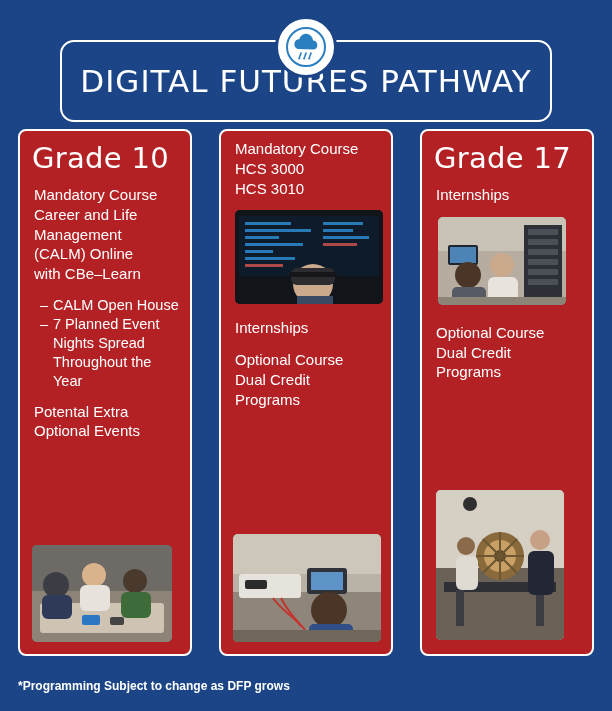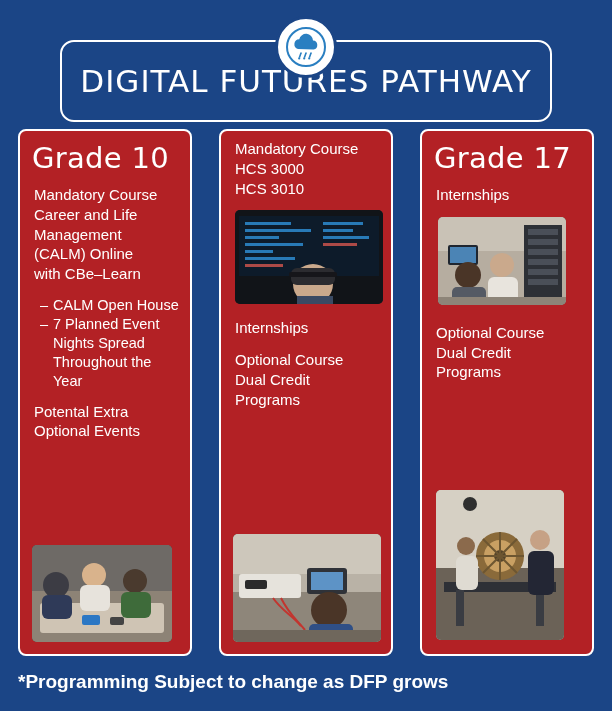--- a/index.html
+++ b/index.html
@@ -114,21 +114,21 @@
     background: #2a2a2a;
   }
   .photo svg { display: block; width: 100%; height: 100%; }
 
   
   .footnote {
     position: absolute;
     left: 18px;
     bottom: 18px;
     color: #ffffff;
-    font-size: 19px;
+    font-size: 12px;
     font-weight: bold;
     font-family: "Liberation Sans", sans-serif;
   }
 </style>
 </head>
 <body>
 
 <div class="header-wrap">
   <div class="header-box">
     <div class="header-title">DIGITAL FUTURES PATHWAY</div>

